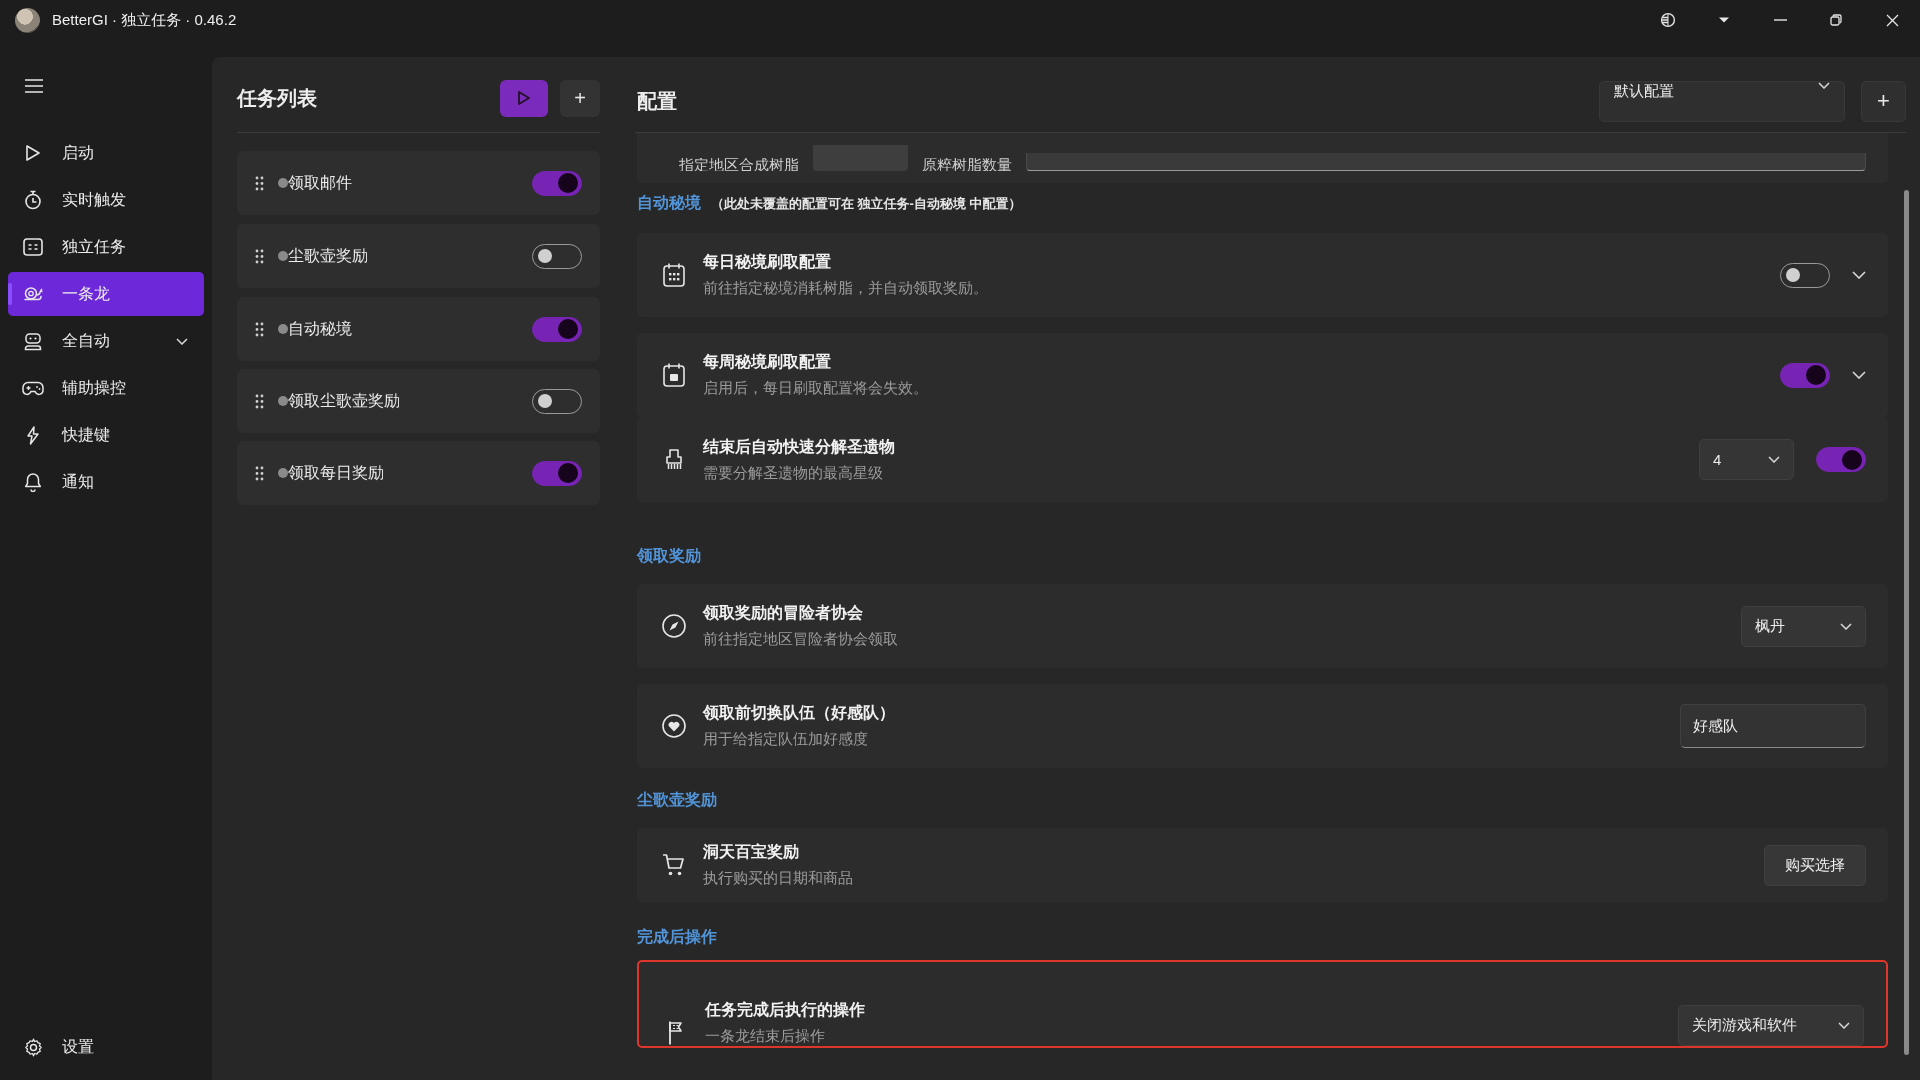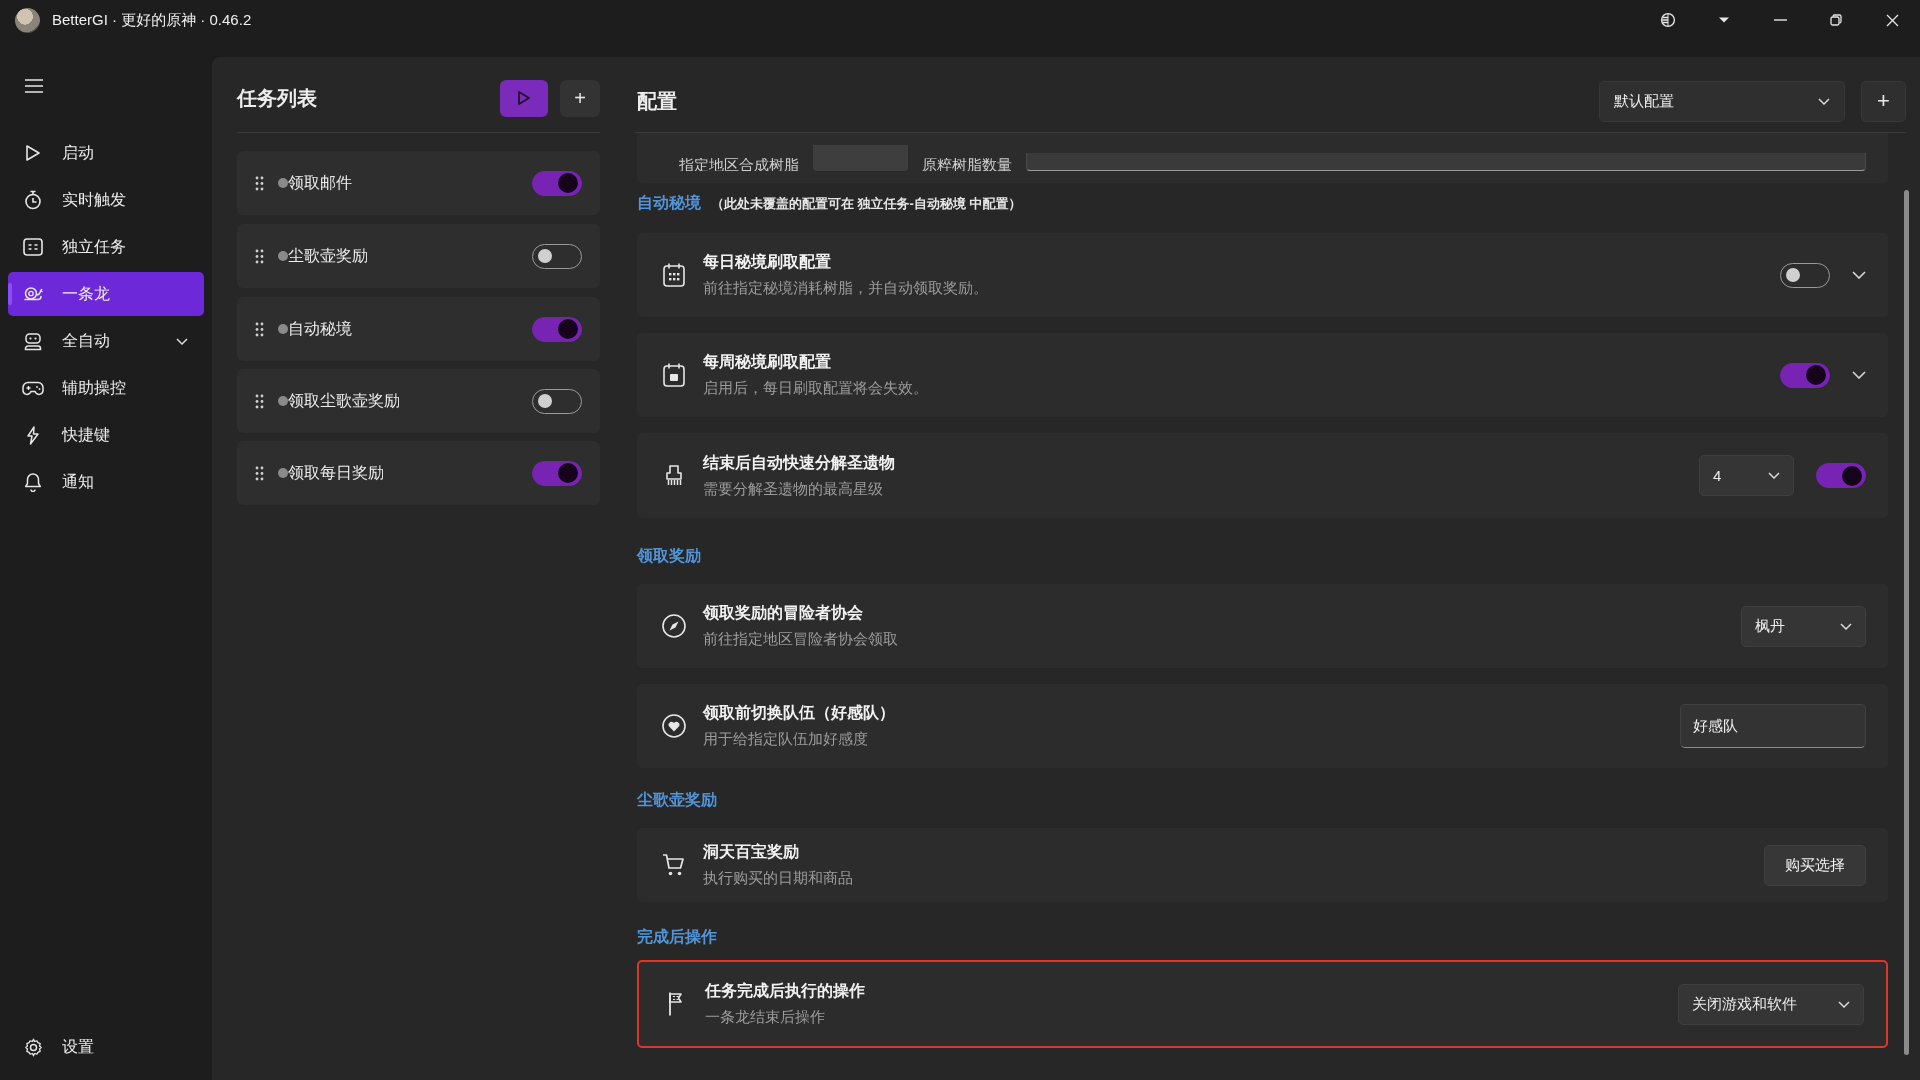--- a/index.html
+++ b/index.html
@@ -53,21 +53,21 @@
   .switch::after { content:""; position:absolute; width:14px; height:14px; border-radius:50%;
     background:#d0d0d0; left:5px; top:50%; transform:translateY(-50%); }
   .switch.on { background:#7724b4; border-color:#7724b4; }
   .switch.on::after { width:20px; height:20px; background:#16031c; left:auto; right:3px; }
 
   
   .main-col { position:absolute; left:423px; top:0; right:0; height:100%; }
   .main-header { position:absolute; left:2px; top:22px; right:14px; height:44px; display:flex; align-items:center; }
   .main-title { font-size:20px; font-weight:bold; }
   .profile-select { margin-left:auto; width:246px; height:41px; background:#2f2f2f; border:1px solid #383838;
-    border-radius:5px; display:flex; align-items:center; padding:0 14px; font-size:15px; }
+    border-radius:5px; display:flex; align-items:flex-start; padding:0 14px; font-size:15px; }
   .profile-select .chev { margin-left:auto; }
   .btn-plus-lg { margin-left:16px; width:45px; height:41px; background:#2f2f2f; border:1px solid #383838;
     border-radius:5px; display:flex; align-items:center; justify-content:center; font-size:22px; color:#e8e8e8; }
   .main-divider { position:absolute; left:0; top:75px; right:14px; height:1px; background:#3c3c3c; }
 
   .scrollview { position:absolute; left:0; top:76px; right:14px; bottom:0; overflow:hidden; }
   .row-card { position:absolute; left:2px; width:1251px; background:#2c2c2c; border-radius:5px;
     display:flex; align-items:center; padding:0 22px; }
   .row-card .ricon { width:30px; margin-right:14px; display:flex; justify-content:center; flex:none; }
   .rtext { display:flex; flex-direction:column; gap:6px; }
@@ -76,41 +76,41 @@
   .rcontrols { margin-left:auto; display:flex; align-items:center; gap:22px; }
   .section-h { position:absolute; left:2px; font-size:16px; font-weight:bold; color:#5294d8; }
   .section-note { font-size:13px; font-weight:bold; color:#e6e6e6; margin-left:10px; }
   .select-box { height:41px; background:#353535; border:1px solid #3f3f3f; border-radius:5px;
     display:flex; align-items:center; padding:0 13px; font-size:15px; gap:16px; }
   .action-btn { height:41px; background:#373737; border:1px solid #404040; border-radius:5px;
     display:flex; align-items:center; padding:0 20px; font-size:15px; color:#f0f0f0; }
   .text-input { width:186px; height:44px; background:#333333; border:1px solid #404040;
     border-bottom:1px solid #8a8a8a; border-radius:5px; color:#f0f0f0; font-size:15px; padding:0 12px;
     font-family:"Liberation Sans", sans-serif;margin-left:24px; }
-  .row-card.highlight { border:2px solid #e0352b; }
+  .row-card.highlight { border:2px solid #e0352b;align-items:flex-end; }
 
   
   .clip-card { position:absolute; left:2px; top:-28px; width:1251px; height:78px; background:#2c2c2c;
     border-radius:5px; display:flex; align-items:flex-end; padding:0 22px 12px 42px; }
   .clip-inner { display:flex; align-items:flex-end; width:100%; gap:14px; }
   .clip-label { font-size:15px; color:#cfcfcf; line-height:14px; height:13px; overflow:hidden; }
   .clip-box { width:95px; height:26px; background:#3e3e3e; border-radius:0 0 4px 4px; }
   .clip-input { flex:1; height:18px; background:#3a3a3a; border:1px solid #4a4a4a; border-top:none;
     border-bottom:1px solid #9a9a9a; border-radius:0 0 4px 4px; }
 
   .vscrollbar { position:absolute; right:11px; top:133px; width:5px; height:865px; background:#8a8a8a; border-radius:3px; }
 
   svg { display:block; }
 </style>
 </head>
 <body>
 
 <div class="titlebar">
   <div class="avatar"></div>
-  <div class="app-title">BetterGI · 更好的原神 · 0.46.2</div>
+  <div class="app-title">BetterGI · 独立任务 · 0.46.2</div>
   <div class="winbtns">
     <div class="winbtn">
       <svg width="16" height="16" viewBox="0 0 16 16">
           <circle cx="8" cy="8" r="6.4" fill="none" stroke="#e6e6e6" stroke-width="1.4"></circle>
           <path d="M8 2 v12" stroke="#e6e6e6" stroke-width="1"></path>
           <path d="M3 5.5h5M2.2 8h5.8M3 10.5h5" stroke="#e6e6e6" stroke-width="1.3"></path>
         </svg>
     </div>
     <div class="winbtn">
       <svg width="12" height="8" viewBox="0 0 12 8">
@@ -403,21 +403,21 @@
         <div class="rcontrols">
           <span class="switch on"></span>
           <span>
               <svg width="14" height="8" viewBox="0 0 14 8">
                 <path d="M1 1 L7 7 L13 1" fill="none" stroke="#d8d8d8" stroke-width="1.6"></path>
               </svg>
             </span>
         </div>
       </div>
 
-      <div class="row-card" style="top:300px;height:85px">
+      <div class="row-card" style="top:284px;height:85px">
         <span class="ricon">
             <svg width="24" height="26" viewBox="0 0 24 26">
               <path d="M8 3 h8 v7 h3 v6 H5 v-6 h3 Z" fill="none" stroke="#e6e6e6" stroke-width="1.6" stroke-linejoin="round"></path>
               <path d="M6.5 17 v5 M9.5 17 v5 M12.5 17 v5 M15.5 17 v5 M18.5 17 v5" stroke="#e6e6e6" stroke-width="1.5"></path>
             </svg>
           </span>
         <div class="rtext">
           <span class="rtitle">结束后自动快速分解圣遗物</span>
           <span class="rsub">需要分解圣遗物的最高星级</span>
         </div>

